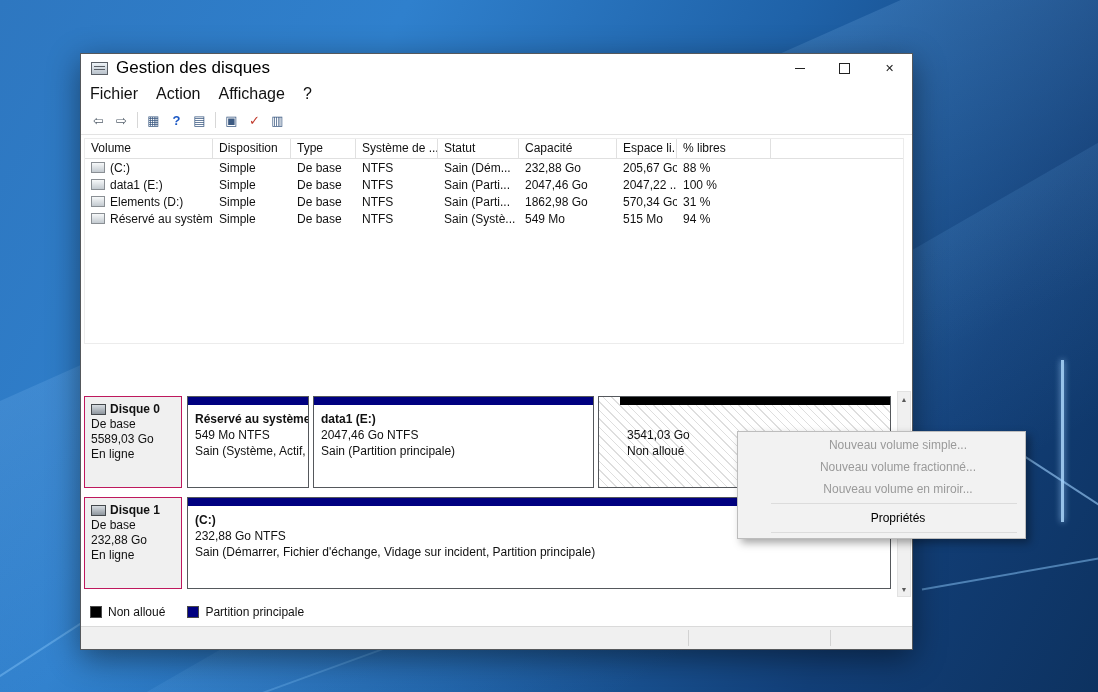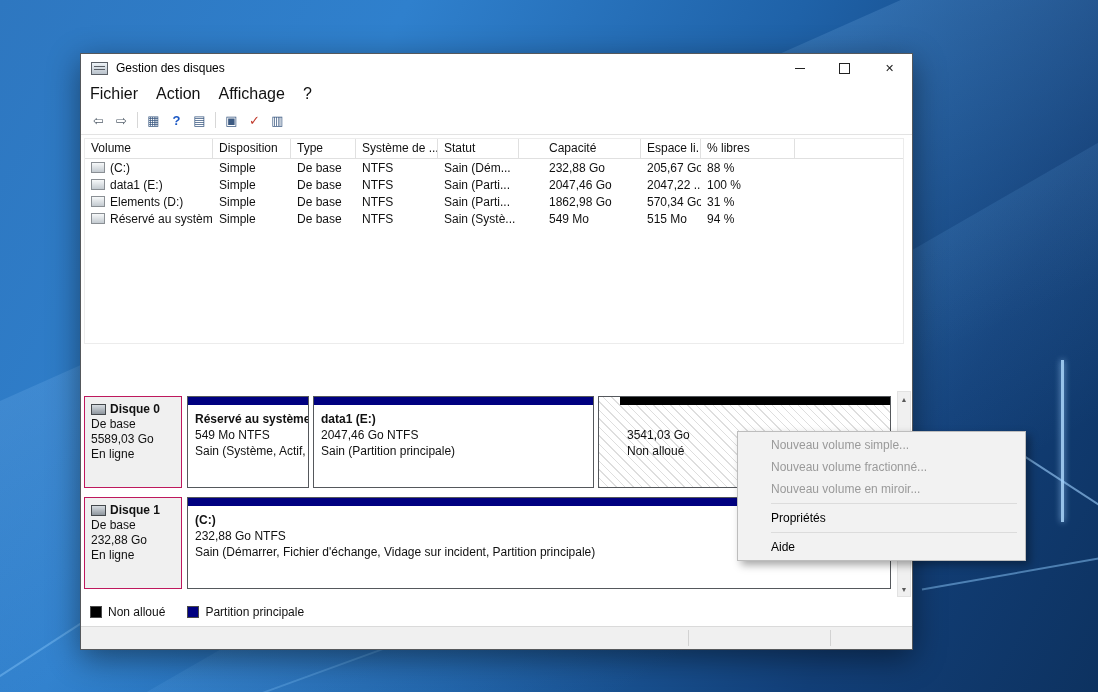--- a/index.html
+++ b/index.html
@@ -18,21 +18,21 @@
   .edge-d3{left:-60px;top:610px;width:320px;height:2px;transform:rotate(-33deg);background:rgba(130,195,248,.45);}
   .edge-d4{left:150px;top:660px;width:400px;height:2px;transform:rotate(-20deg);background:rgba(130,195,248,.3);}
 
   
   .window{position:absolute;left:80px;top:53px;width:833px;height:597px;z-index:1;
     background:#fff;border:1px solid #55585c;box-shadow:0 8px 30px rgba(0,0,0,.45);box-sizing:border-box;}
   .titlebar{height:28px;display:flex;align-items:center;padding-left:10px;background:#fff;}
   .app-icon{width:15px;height:11px;border:1px solid #5a5f66;background:linear-gradient(#eef3f7,#b9c2cb);position:relative;}
   .app-icon:before{content:"";position:absolute;left:2px;right:2px;top:3px;height:1px;background:#5a5f66;}
   .app-icon:after{content:"";position:absolute;left:2px;right:2px;top:6px;height:1px;background:#5a5f66;}
-  .title-text{font-size:12px;color:#000;margin-left:8px;}
+  .title-text{font-size:17px;color:#000;margin-left:8px;}
   .controls{margin-left:auto;display:flex;height:100%;}
   .win-btn{width:45px;height:100%;display:flex;align-items:center;justify-content:center;font-size:11px;color:#222;}
   .min-glyph{display:block;width:10px;height:1px;background:#222;}
   .max-glyph{display:block;width:9px;height:9px;border:1px solid #222;}
   .menubar{height:24px;display:flex;align-items:center;font-size:16px;color:#111;}
   .menu-item{padding:0 9px;}
   .toolbar{height:28px;display:flex;align-items:center;padding-left:6px;border-bottom:1px solid #e3e3e3;}
   .tb-btn{width:23px;height:22px;display:flex;align-items:center;justify-content:center;font-size:13px;color:#55606c;}
   .tb-sep{width:1px;height:16px;background:#d7d7d7;margin:0 4px;}
   .tb-help{color:#1a57c4;font-weight:bold;}
@@ -40,21 +40,21 @@
   .tb-grid{color:#3c5a82;}
 
   
   .volume-pane{position:absolute;left:3px;top:84px;width:820px;height:206px;border:1px solid #ececec;
     font-size:12px;box-sizing:border-box;background:#fff;}
   .vol-header{display:flex;height:19px;border-bottom:1px solid #e0e0e0;color:#111;}
   .vh{box-sizing:border-box;border-right:1px solid #e0e0e0;padding:2px 0 0 6px;white-space:nowrap;overflow:hidden;}
   .vol-row{display:flex;height:17px;align-items:center;color:#111;}
   .vc{box-sizing:border-box;padding-left:6px;white-space:nowrap;overflow:hidden;display:flex;align-items:center;}
   .c0{width:128px;} .c1{width:78px;} .c2{width:65px;} .c3{width:82px;}
-  .c4{width:81px;} .c5{width:98px;margin-left:24px;} .c6{width:60px;} .c7{width:94px;} .c8{flex:1;border-right:none;}
+  .c4{width:81px;} .c5{width:98px;} .c6{width:60px;} .c7{width:94px;} .c8{flex:1;border-right:none;}
   .vol-icon{display:inline-block;width:12px;height:9px;border:1px solid #8a8f94;
     background:linear-gradient(#f7f9fa,#c3cad0);margin-right:5px;flex:0 0 auto;}
 
   
   .graph-pane{position:absolute;left:3px;top:337px;width:827px;height:206px;background:#fff;font-size:12px;}
   .disk-row{position:absolute;left:0;width:812px;height:92px;}
   .row0{top:5px;} .row1{top:106px;}
   .disk-label{position:absolute;left:0;top:0;width:98px;height:92px;background:#f0f0f0;
     border:1px solid #be185d;box-sizing:border-box;padding:5px 6px;line-height:15px;color:#111;}
   .disk-name{font-weight:bold;display:flex;align-items:center;gap:4px;}
@@ -78,21 +78,21 @@
   .legend-swatch{width:12px;height:12px;border:1px solid #4a4a4a;box-sizing:border-box;margin-right:6px;}
   .sw-unalloc{background:#000000;margin-left:6px;}
   .sw-primary{background:#000080;margin-left:22px;}
   .statusbar{position:absolute;left:0;bottom:0;width:100%;height:22px;background:#f0f0f0;border-top:1px solid #dadada;}
   .sb-sep{position:absolute;top:3px;bottom:3px;width:1px;background:#d2d2d2;}
   .sb-sep1{left:607px;} .sb-sep2{left:749px;}
 
   
   .context-menu{position:absolute;left:737px;top:431px;width:287px;z-index:10;background:#f2f2f2;
     border:1px solid #bdbdbd;box-shadow:4px 4px 8px rgba(0,0,0,.35);padding:2px 0;font-size:12px;}
-  .cm-item{height:22px;line-height:22px;padding-left:33px;color:#000;white-space:nowrap;}
+  .cm-item{height:22px;line-height:22px;padding-left:33px;color:#000;white-space:nowrap;text-align:center;}
   .cm-item.disabled{color:#9a9a9a;}
   .cm-sep{height:1px;background:#dcdcdc;margin:3px 8px 3px 33px;}
 </style>
 </head>
 <body>
 
 <div class="desktop">
   <div class="beam beam1"></div>
   <div class="beam beam2"></div>
   <div class="beam edge-v"></div>
@@ -287,14 +287,13 @@
   </div>
 </div>
 
 <div class="context-menu">
   <div class="cm-item disabled">Nouveau volume simple...</div>
   <div class="cm-item disabled">Nouveau volume fractionné...</div>
   <div class="cm-item disabled">Nouveau volume en miroir...</div>
   <div class="cm-sep"></div>
   <div class="cm-item">Propriétés</div>
   <div class="cm-sep"></div>
-  <div class="cm-item">Aide</div>
 </div>
 
 </body></html>

